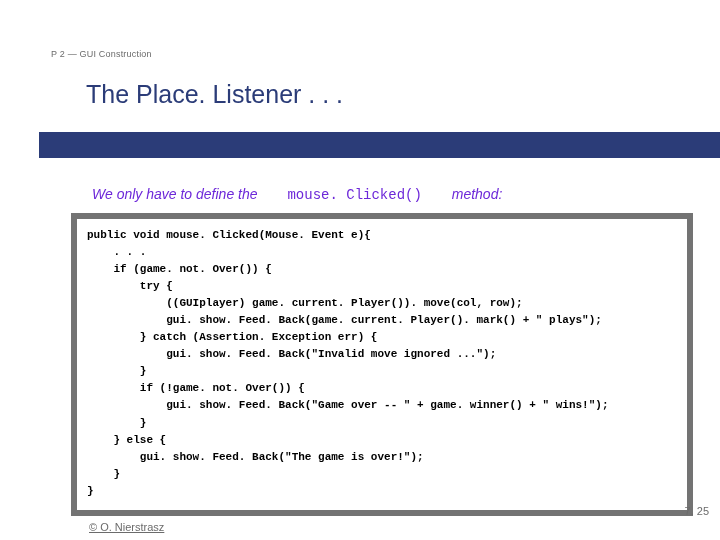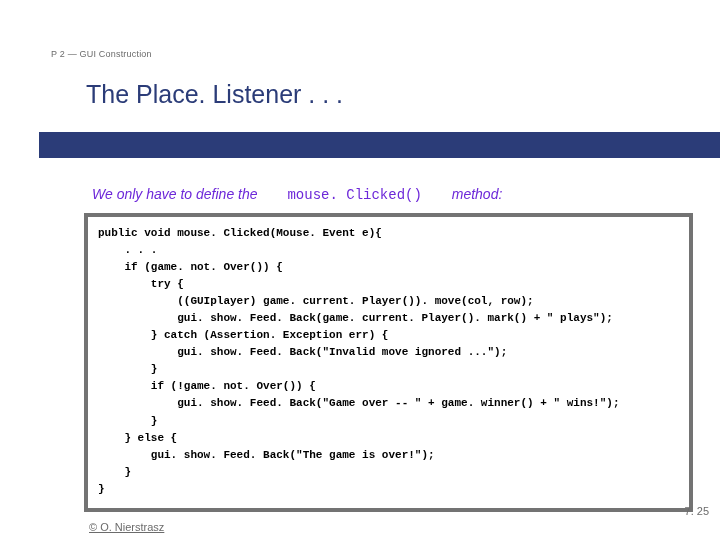--- a/index.html
+++ b/index.html
@@ -5,22 +5,22 @@
   * { box-sizing: border-box; margin: 0; padding: 13px; }
   html, body { width: 720px; height: 540px; font-family: Arial, Helvetica, sans-serif; background: #fff; }
   .slide { width: 720px; height: 540px; position: relative; background: #fff; }
   .breadcrumb { font-size: 9px; color: #6b6b6b; padding: 10px 0 0 12px; letter-spacing: 0.2px; }
   .title-block { margin-top: 8px; padding: 0 0 0 34px; }
   .title { font-size: 25px; font-weight: normal; color: #2b3c78; }
   .title-underline { height: 3px; background: #2b3c78; margin-top: 10px; width: 100%; }
   .lead { margin-top: 28px; padding: 0 40px; font-size: 14px; font-style: italic; color: #6d28d9; }
   .lead .code-inline { font-family: "Courier New", Courier, monospace; font-style: normal; }
   .code-box {
-    margin: 10px 40px 0 45px;
-    border: 4px solid #737373;
+    margin: 10px 40px 0 32px;
+    border: 6px solid #737373;
     padding: 8px 10px 10px 10px;
     font-family: "Courier New", Courier, monospace;
     font-size: 11px;
     font-weight: bold;
     white-space: pre;
     line-height: 1.55;
     color: #000;
     overflow: hidden;
   }
   .footer-left {

